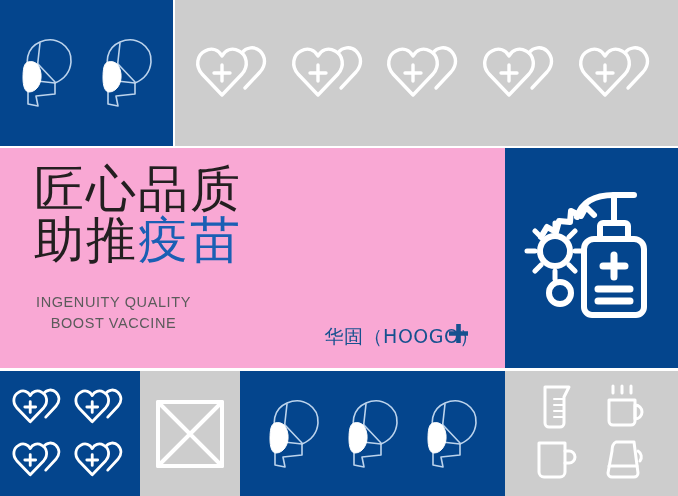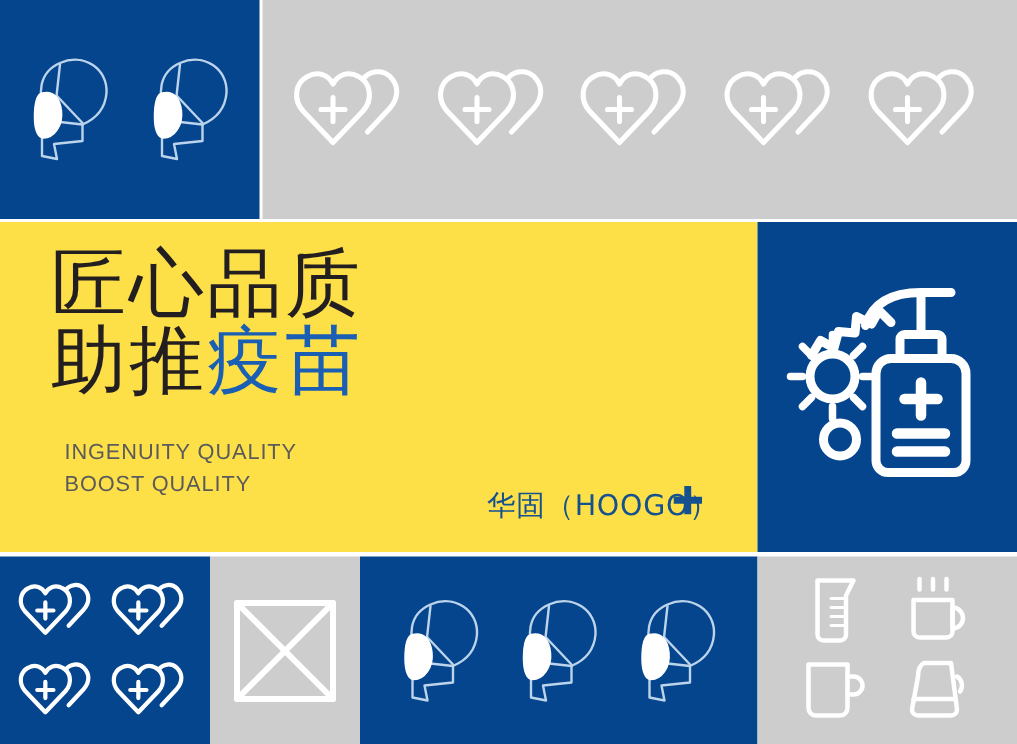--- a/index.html
+++ b/index.html
@@ -9,21 +9,21 @@
     position:relative;
     width:678px;height:496px;
     background:#ffffff;
     overflow:hidden;
   }
 
   
   .panel{position:absolute;box-sizing:border-box;}
   .blue{background:#04458d;}
   .gray{background:#cdcdcd;}
-  .white{background:#fde047;}
+  .white{background:#f9a8d4;text-align:center;}
 
   
   #top-blue-masks{left:0;top:0;width:173px;height:146px;}
   #top-gray-hearts{left:175px;top:0;width:503px;height:146px;}
 
   .mask-row-top{
     position:absolute;left:0;top:0;width:100%;height:100%;
     display:flex;align-items:center;justify-content:center;gap:14px;
   }
   .hearts-row-top{
@@ -51,21 +51,21 @@
   .accent{color:#1a5fb4;}
 
   .subtitle{
     position:absolute;left:36px;top:144px;
     font-size:14.5px;
     line-height:1.45;
     letter-spacing:.6px;
     color:#5b5b5b;
     font-family:"Liberation Sans","DejaVu Sans",sans-serif;
   }
-  .subtitle div{white-space:nowrap;margin-left:7px;}
+  .subtitle div{white-space:nowrap;}
 
   .brandline{
     position:absolute;right:26px;bottom:18px;
     font-size:19px;
     color:#16518f;
     letter-spacing:.5px;
     white-space:nowrap;
     font-family:"DejaVu Sans","Liberation Sans",sans-serif;
   }
 
@@ -202,21 +202,21 @@
 
   <div class="panel white" id="mid-white">
 
     <div class="headline">
       <div class="line ink">匠心品质</div>
       <div class="line"><span class="ink">助推</span><span class="accent">疫苗</span></div>
     </div>
 
     <div class="subtitle">
       <div>INGENUITY QUALITY</div>
-      <div>BOOST QUALITY</div>
+      <div>BOOST VACCINE</div>
     </div>
 
     <span class="plus-mark">
       <svg width="19" height="19" viewBox="0 0 19 19">
         <path d="M7.2 0 H11.8 V7.2 H19 V11.8 H11.8 V19 H7.2 V11.8 H0 V7.2 H7.2 Z" fill="#16518f"></path>
       </svg>
     </span>
 
     <div class="brandline">华固（HOOGO）</div>
   </div>

